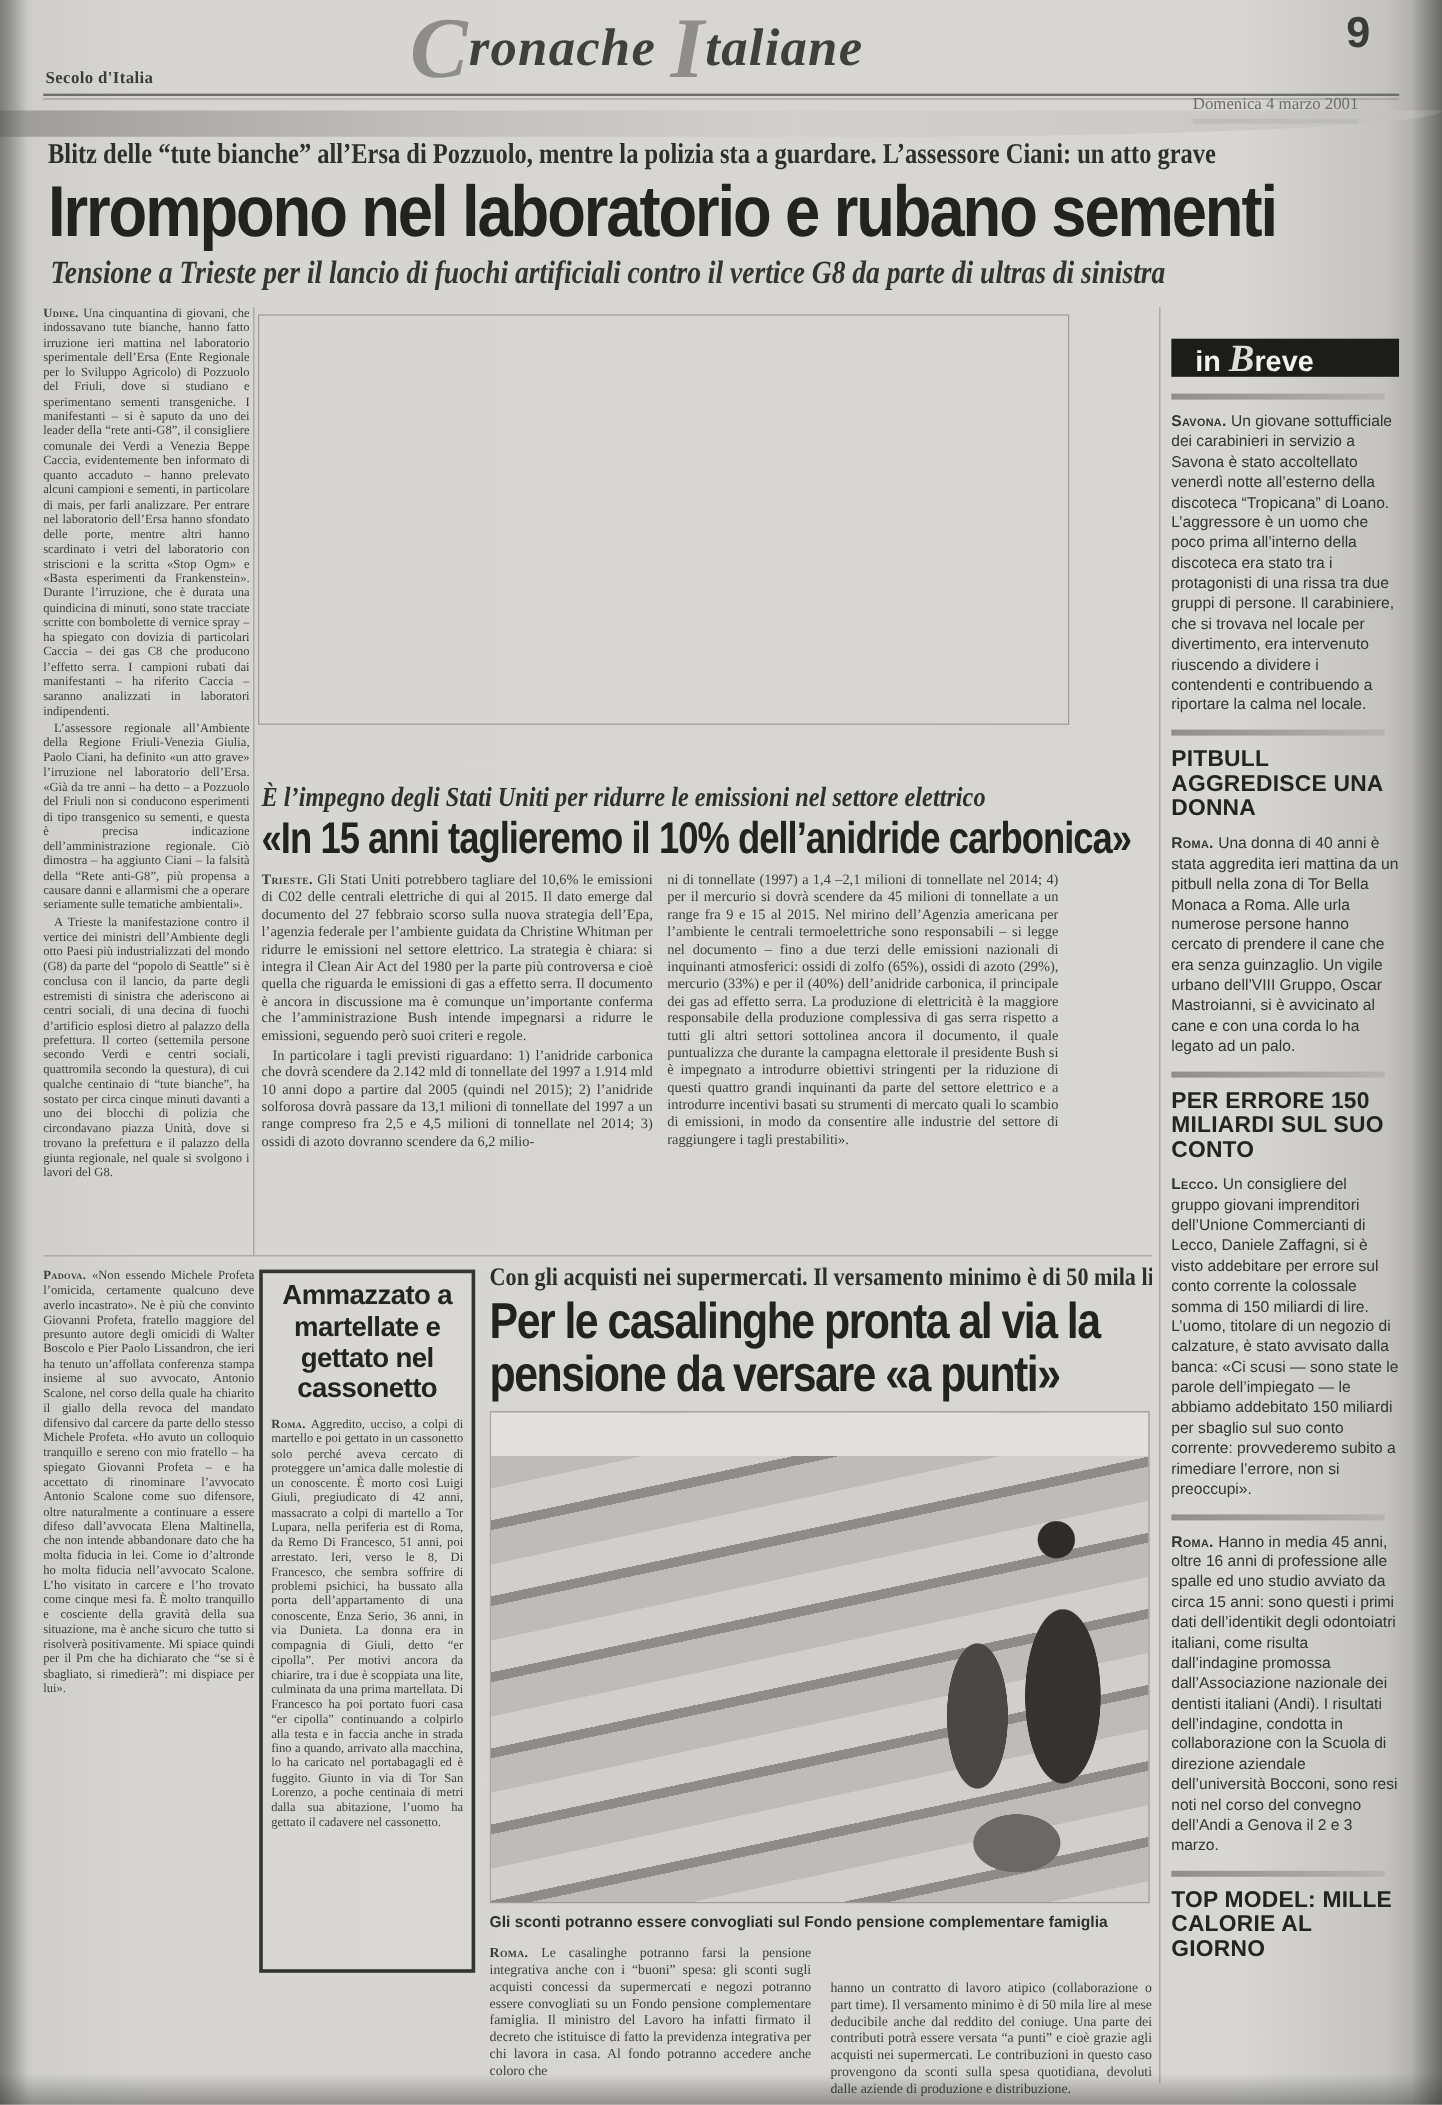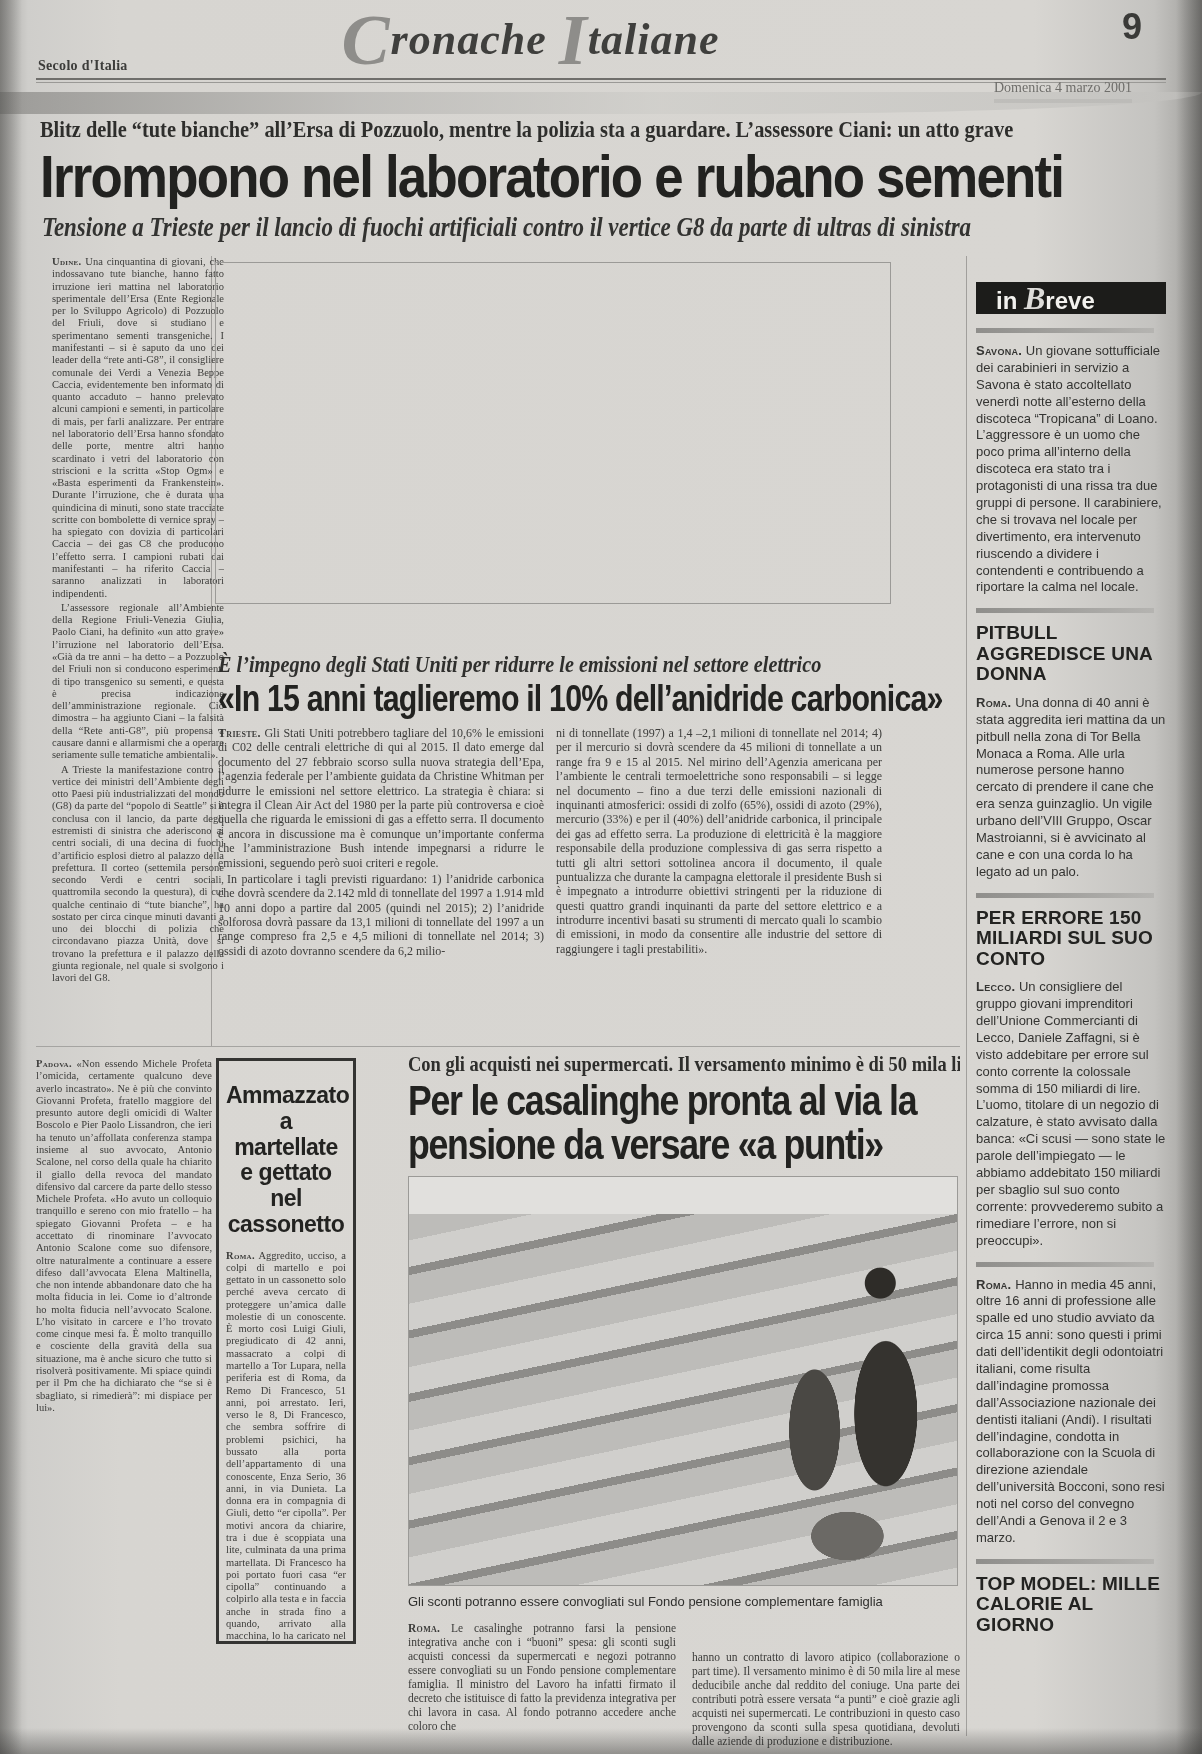--- a/index.html
+++ b/index.html
@@ -23,21 +23,21 @@
      transform:scaleX(.85);transform-origin:left top;white-space:nowrap;}
   .headline-main{position:absolute;top:142px;left:40px;width:1284px;font-family:"Liberation Sans",sans-serif;
      font-weight:700;font-size:60px;letter-spacing:-2px;color:#222220;transform:scaleX(.88);transform-origin:left top;white-space:nowrap;}
   .subhead{position:absolute;top:212px;left:42px;width:1180px;font-style:italic;font-weight:700;font-size:27px;color:#333331;
      transform:scaleX(.85);transform-origin:left top;white-space:nowrap;}
   .vline{position:absolute;width:1px;background:#a19f9c;}
   .body-col{font-size:10.5px;line-height:1.17;text-align:justify;color:#3c3c3a;}
   .body-col p{margin:0 0 2px 0;}
   .body-col p + p{text-indent:9px;}
   .dateline{font-weight:700;font-variant:small-caps;letter-spacing:.3px;}
-  .lead-col{position:absolute;top:256px;left:52px;width:172px;height:790px;overflow:hidden;}
+  .lead-col{position:absolute;top:256px;left:36px;width:172px;height:790px;overflow:hidden;}
   .photo{position:absolute;border:1px solid #9b9a97;}
   .photo-protest{top:262px;left:215px;width:674px;height:340px;
     background:
       radial-gradient(circle 10px at 47% 28%,#e8e7e4 0 9px,rgba(0,0,0,0) 10px),
       radial-gradient(circle 10px at 53% 24%,#e4e3e0 0 9px,rgba(0,0,0,0) 10px),
       radial-gradient(circle 11px at 60% 29%,#eceby 0 9px,rgba(0,0,0,0) 10px),
       radial-gradient(circle 10px at 66% 25%,#e6e5e2 0 9px,rgba(0,0,0,0) 10px),
       radial-gradient(circle 11px at 72% 30%,#eae9e6 0 10px,rgba(0,0,0,0) 11px),
       radial-gradient(circle 10px at 78% 26%,#e6e5e2 0 9px,rgba(0,0,0,0) 10px),
       radial-gradient(circle 11px at 84% 31%,#e9e8e5 0 10px,rgba(0,0,0,0) 11px),
@@ -67,39 +67,39 @@
   .breve-header .bigB{font-family:"Liberation Serif",serif;font-style:italic;font-size:32px;color:#dddcd9;}
   .breve-sep{height:5px;background:linear-gradient(to right,#8f8e8b,#b5b4b1);margin:12px 0 10px 0;width:178px;}
   .breve-title{font-weight:700;font-size:19px;line-height:1.08;color:#232321;letter-spacing:.2px;margin:2px 0 10px 0;}
   .breve-text{font-size:13px;line-height:1.3;color:#343432;}
   .breve-text .dateline{font-family:"Liberation Sans",sans-serif;}
   
   .hrule-mid{position:absolute;top:1046px;left:36px;width:924px;height:1px;background:#a5a4a1;}
   .profeta{position:absolute;top:1058px;left:36px;width:176px;height:680px;overflow:hidden;}
   .profeta h2{margin:0 0 14px 0;text-align:center;font-family:"Liberation Sans",sans-serif;font-weight:700;
      font-size:27px;line-height:1.15;letter-spacing:-.5px;color:#232321;}
-  .boxed{position:absolute;top:1058px;left:216px;width:140px;height:586px;border:3px solid #343432;
-     background:rgba(255,255,255,.05);padding:20px 7px;overflow:hidden;box-sizing:border-box;}
+  .boxed{position:absolute;top:1058px;left:216px;width:180px;height:586px;border:3px solid #343432;
+     background:rgba(255,255,255,.05);padding:4px 7px;overflow:hidden;box-sizing:border-box;}
   .boxed h2{margin:2px 0 12px 0;text-align:center;font-family:"Liberation Sans",sans-serif;font-weight:700;
      font-size:23px;line-height:1.12;letter-spacing:-.5px;color:#232321;}
   .boxed .body-col{font-size:10.5px;}
   .casa{position:absolute;top:1052px;left:408px;width:552px;height:700px;overflow:hidden;}
   .casa-kicker{font-weight:700;font-size:21px;color:#2e2e2c;transform:scaleX(.88);transform-origin:left top;
      white-space:nowrap;width:640px;}
   .casa-headline{font-family:"Liberation Sans",sans-serif;font-weight:700;font-size:42px;line-height:1.04;
      letter-spacing:-1.5px;color:#222220;transform:scaleX(.85);transform-origin:left top;width:650px;margin-top:2px;}
   .photo-market{position:relative;margin-top:10px;width:548px;height:408px;border:1px solid #9b9a97;
     background:
       radial-gradient(circle 16px at 86% 26%,#2e2c28 0 15px,rgba(0,0,0,0) 16px),
       radial-gradient(ellipse 52px 120px at 87% 58%,#35332f 0 60%,rgba(0,0,0,0) 61%),
       radial-gradient(ellipse 42px 100px at 74% 62%,#4a4844 0 60%,rgba(0,0,0,0) 61%),
       radial-gradient(ellipse 60px 40px at 80% 88%,#6b6965 0 60%,rgba(0,0,0,0) 61%),
       linear-gradient(to bottom,#e1e0dd 0 9%,rgba(0,0,0,0) 9%),
       repeating-linear-gradient(168deg,#d0cfcc 0 26px,#8d8c89 26px 34px,#bdbcb9 34px 62px);}
-  .caption-market{margin-top:8px;font-weight:400;width:540px;}
+  .caption-market{margin-top:8px;font-weight:700;width:540px;}
   .casa-cols{position:relative;margin-top:10px;height:150px;overflow:hidden;}
   .casa-col{position:absolute;top:0;width:268px;font-size:11.5px;line-height:1.22;text-align:justify;color:#3c3c3a;}
   .casa-col-1{left:0;} .casa-col-2{left:284px;margin-top:29px;}
   
   .vg-right{right:0;top:0;width:26px;height:1754px;background:linear-gradient(to right,rgba(0,0,0,0),rgba(40,40,38,.45));}
   .vg-bottom{left:0;bottom:0;width:1202px;height:26px;background:linear-gradient(to bottom,rgba(0,0,0,0),rgba(40,40,38,.4));}
   .vg-left{left:0;top:0;width:22px;height:1754px;background:linear-gradient(to left,rgba(0,0,0,0),rgba(40,40,38,.35));}
 </style>
 </head>
 <body>

